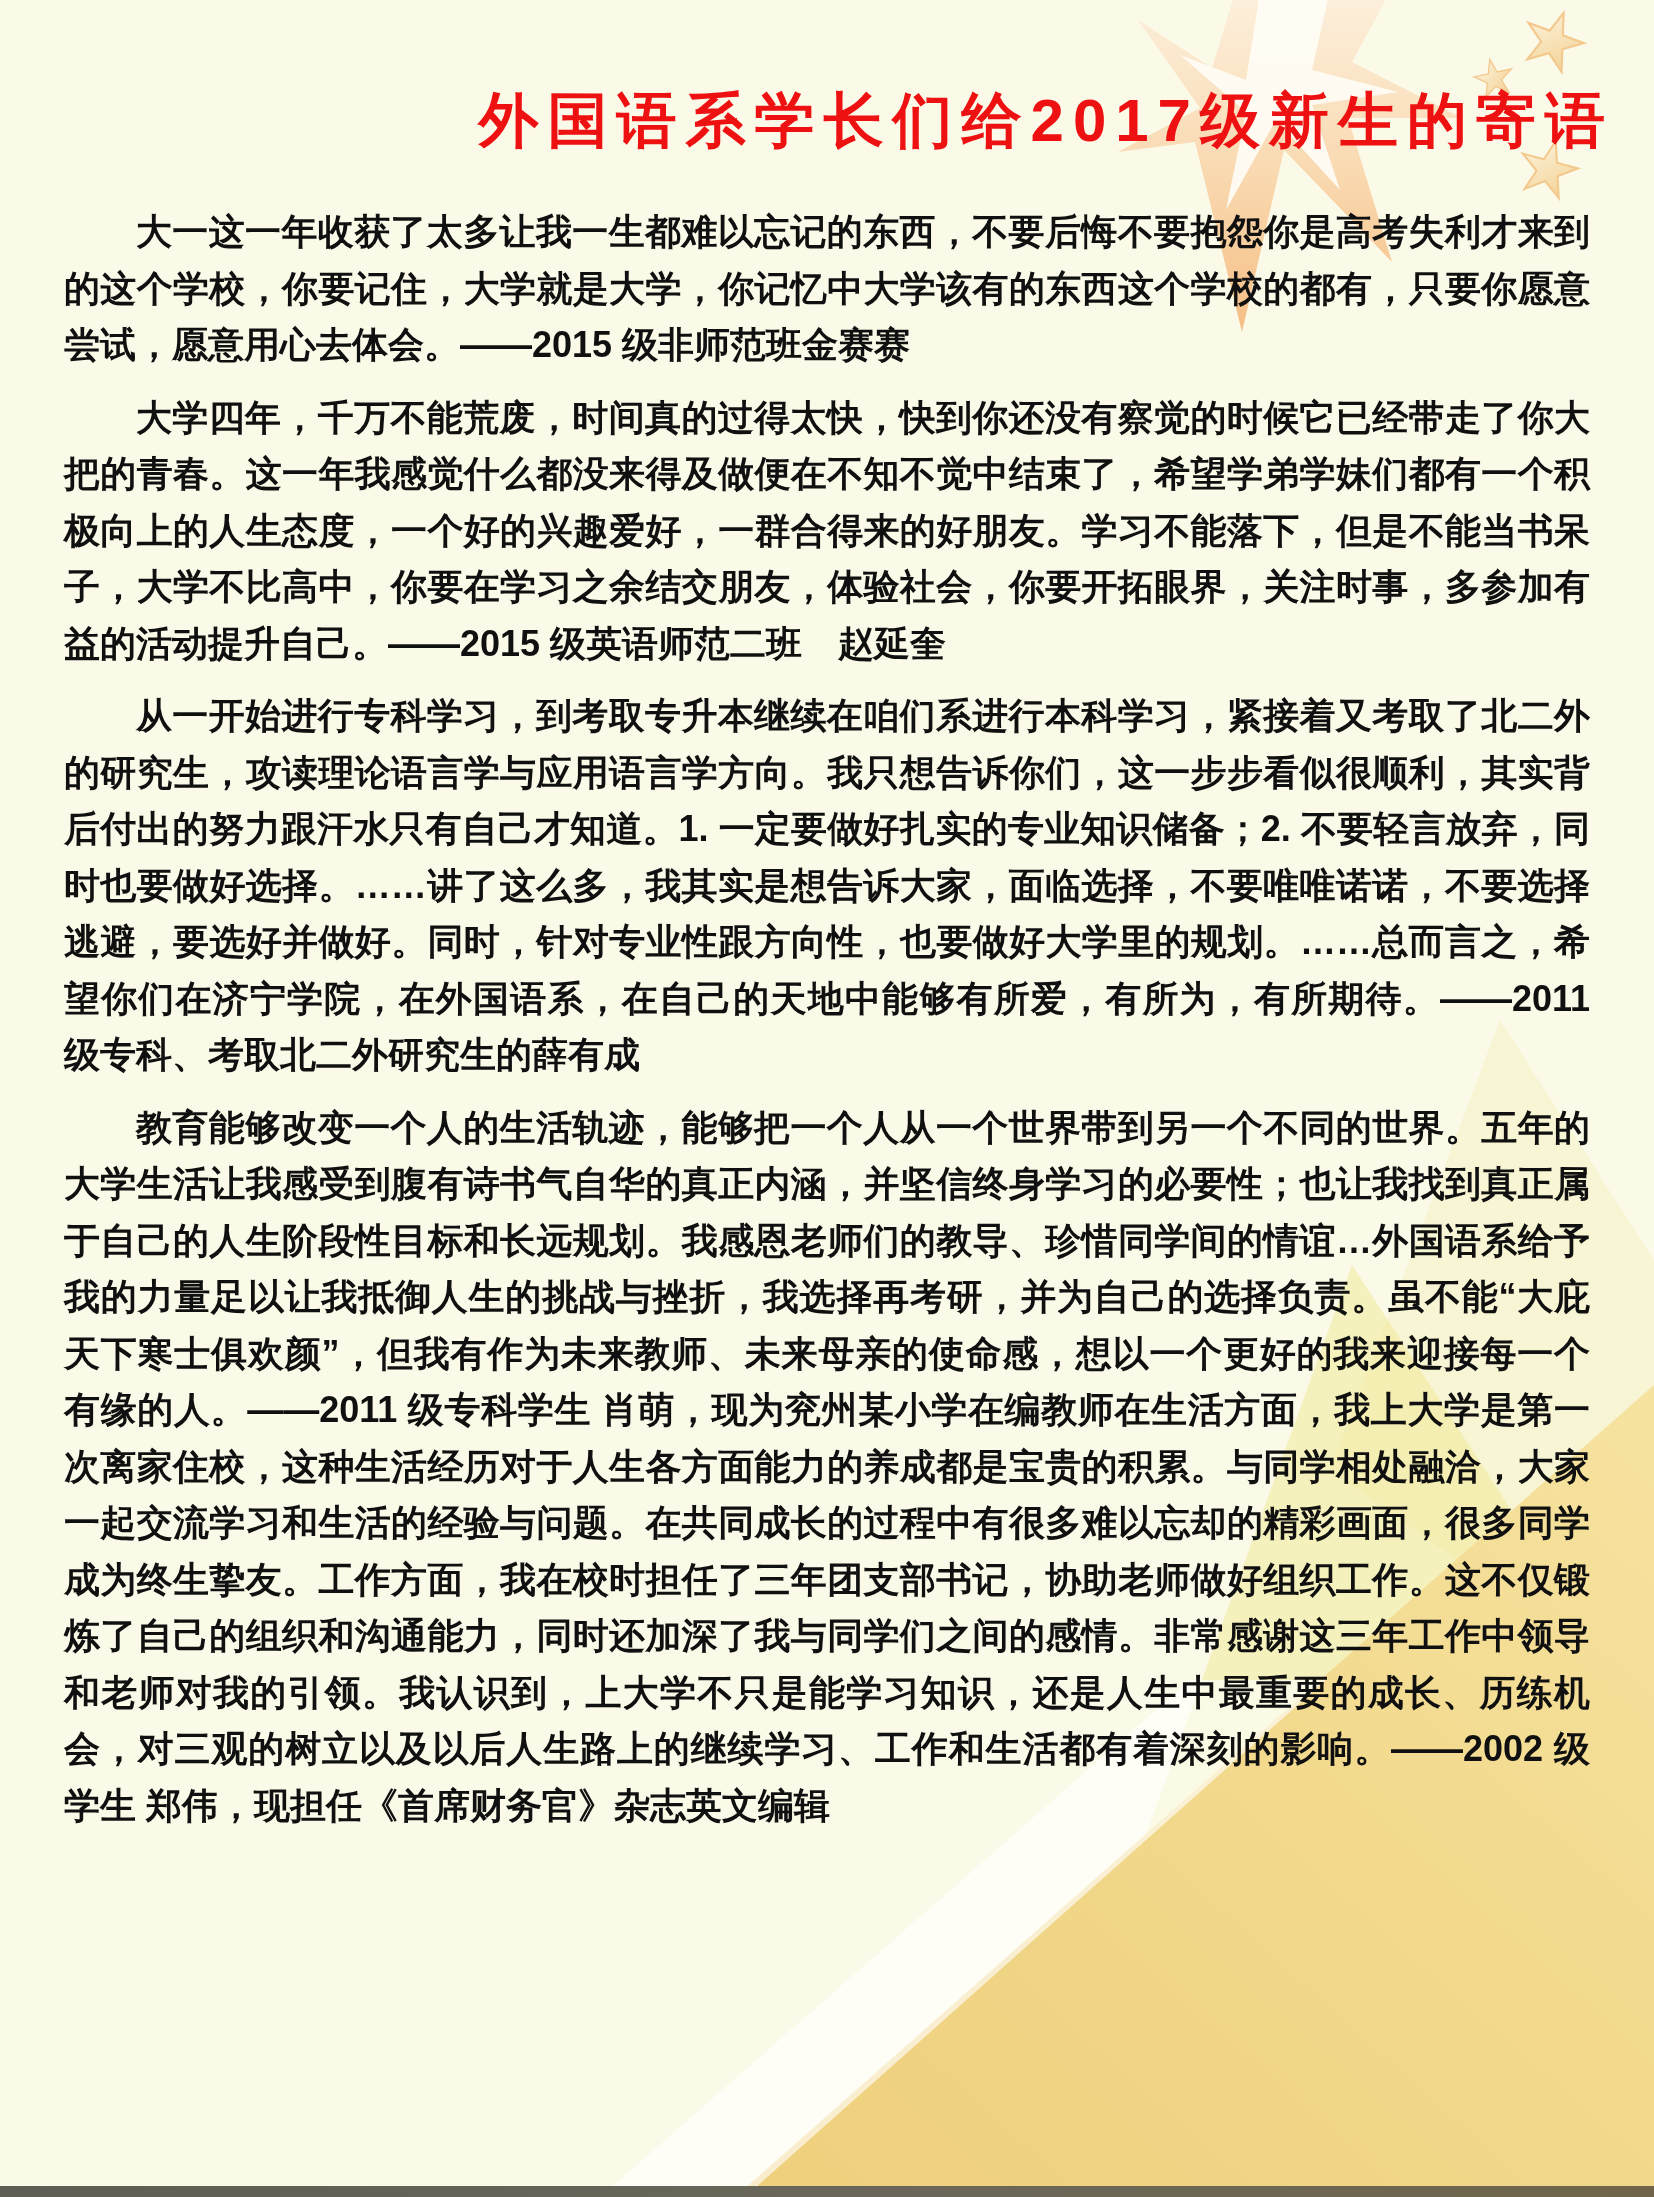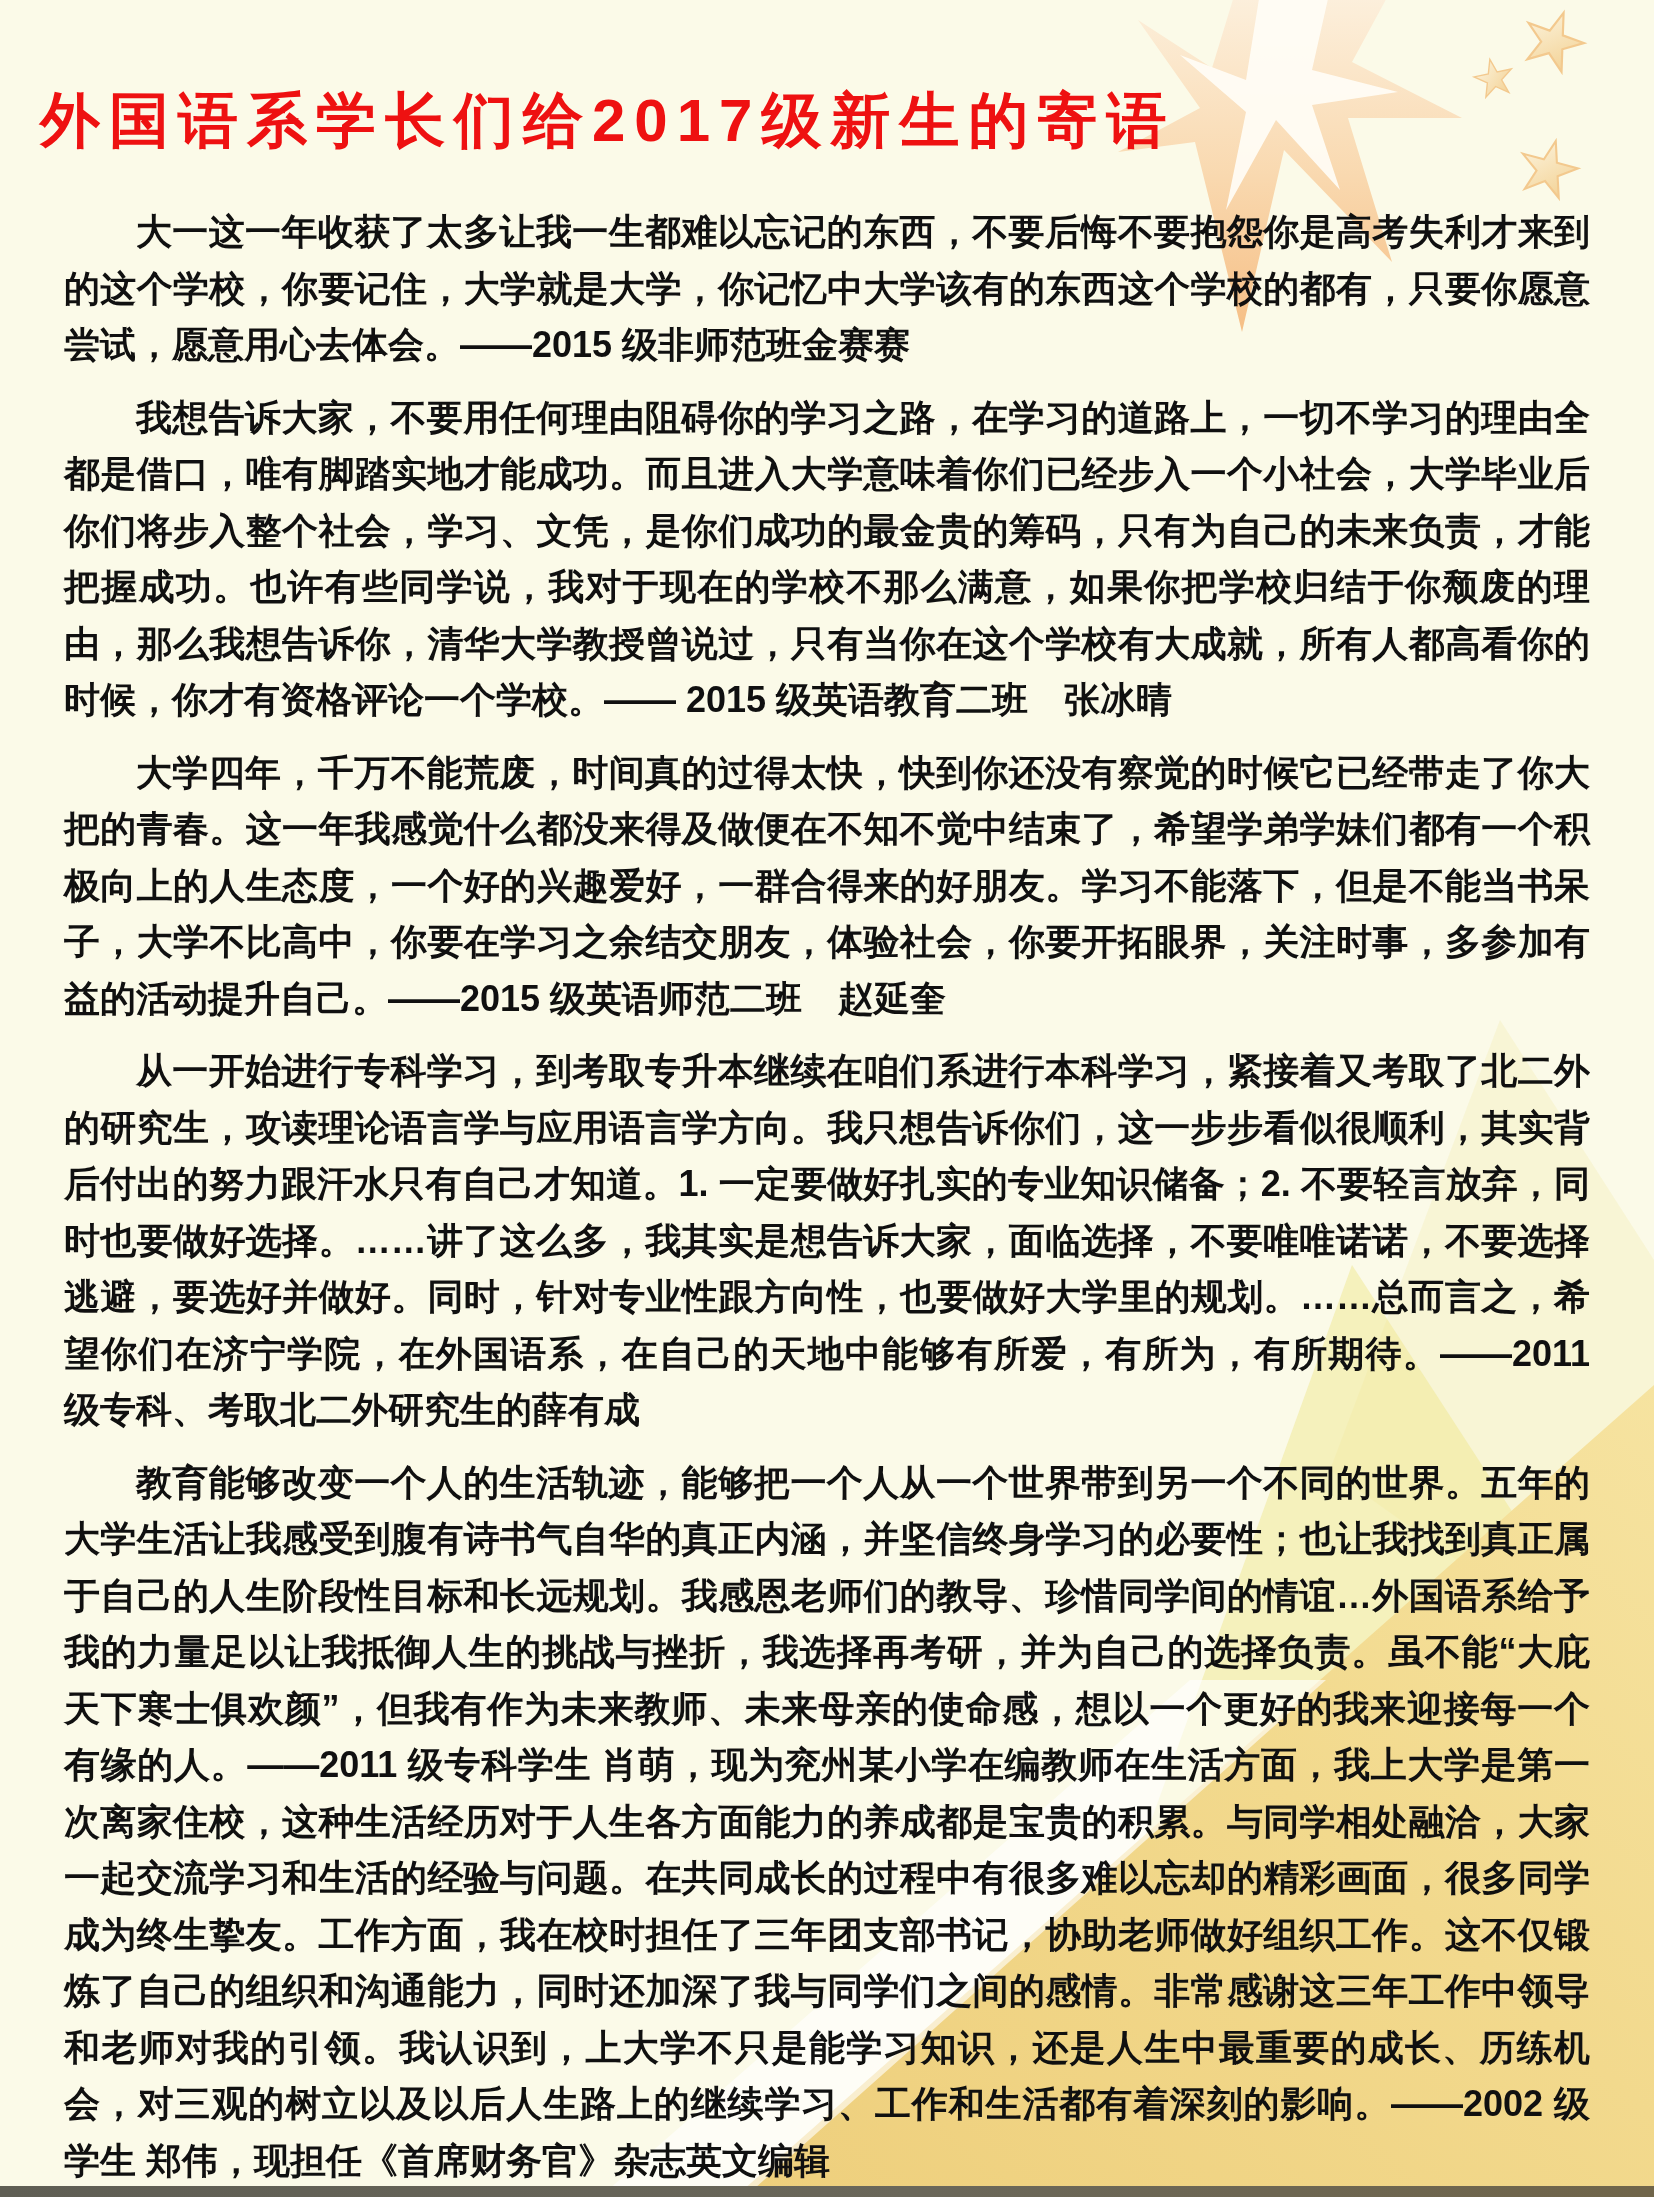--- a/index.html
+++ b/index.html
@@ -8,21 +8,21 @@
     width:1654px;height:2197px;
     margin:0 auto;
     background:var(--page-background,#fbfae8);
     overflow:hidden;
     font-family:"Liberation Sans","DejaVu Sans",sans-serif;
   }
   .bg{position:absolute;left:0;top:0;width:1654px;height:2197px;display:block;}
   .title{
     position:relative;z-index:2;
     margin:88px 40px 0;
-    text-align:left;
+    text-align:right;
     font-size:60px;line-height:66px;
     font-weight:800;
     letter-spacing:9px;
     color:var(--title-red,#ee1111);
     white-space:nowrap;
   }
   .body-text{
     position:relative;z-index:2;
     margin:50px 48px 0 48px;
     font-size:36px;
@@ -79,19 +79,18 @@
     <use href="#star5" transform="translate(1494,79) rotate(-12) scale(20)" fill="url(#gStar)" stroke="#f3c98e" stroke-width="0.07"></use>
     <use href="#star5" transform="translate(1548,170) rotate(15) scale(30)" fill="url(#gStar)" stroke="#f3c98e" stroke-width="0.07"></use>
 
     <rect x="0" y="2186" width="1654" height="11" fill="url(#gStrip)"></rect>
   </svg>
 
   <h1 class="title">外国语系学长们给2017级新生的寄语</h1>
 
   <div class="body-text">
     <p class="para">大一这一年收获了太多让我一生都难以忘记的东西，不要后悔不要抱怨你是高考失利才来到的这个学校，你要记住，大学就是大学，你记忆中大学该有的东西这个学校的都有，只要你愿意尝试，愿意用心去体会。——2015 级非师范班金赛赛</p>
-    <p class="para">我想告诉大家，不要用任何理由阻碍你的学习之路，在学习的道路上，一切不学习的理由全都是借口，唯有脚踏实地才能成功。而且进入大学意味着你们已经步入一个小社会，大学毕业后你们将步入整个社会，学习、文凭，是你们成功的最金贵的筹码，只有为自己的未来负责，才能把握成功。也许有些同学说，我对于现在的学校不那么满意，如果你把学校归结于你颓废的理由，那么我想告诉你，清华大学教授曾说过，只有当你在这个学校有大成就，所有人都高看你的时候，你才有资格评论一个学校。—— 2015 级英语教育二班　张冰晴</p>
     <p class="para">大学四年，千万不能荒废，时间真的过得太快，快到你还没有察觉的时候它已经带走了你大把的青春。这一年我感觉什么都没来得及做便在不知不觉中结束了，希望学弟学妹们都有一个积极向上的人生态度，一个好的兴趣爱好，一群合得来的好朋友。学习不能落下，但是不能当书呆子，大学不比高中，你要在学习之余结交朋友，体验社会，你要开拓眼界，关注时事，多参加有益的活动提升自己。——2015 级英语师范二班　赵延奎</p>
     <p class="para">从一开始进行专科学习，到考取专升本继续在咱们系进行本科学习，紧接着又考取了北二外的研究生，攻读理论语言学与应用语言学方向。我只想告诉你们，这一步步看似很顺利，其实背后付出的努力跟汗水只有自己才知道。1. 一定要做好扎实的专业知识储备；2. 不要轻言放弃，同时也要做好选择。……讲了这么多，我其实是想告诉大家，面临选择，不要唯唯诺诺，不要选择逃避，要选好并做好。同时，针对专业性跟方向性，也要做好大学里的规划。……总而言之，希望你们在济宁学院，在外国语系，在自己的天地中能够有所爱，有所为，有所期待。——2011 级专科、考取北二外研究生的薛有成</p>
     <p class="para">教育能够改变一个人的生活轨迹，能够把一个人从一个世界带到另一个不同的世界。五年的大学生活让我感受到腹有诗书气自华的真正内涵，并坚信终身学习的必要性；也让我找到真正属于自己的人生阶段性目标和长远规划。我感恩老师们的教导、珍惜同学间的情谊…外国语系给予我的力量足以让我抵御人生的挑战与挫折，我选择再考研，并为自己的选择负责。虽不能“大庇天下寒士俱欢颜”，但我有作为未来教师、未来母亲的使命感，想以一个更好的我来迎接每一个有缘的人。——2011 级专科学生 肖萌，现为兖州某小学在编教师在生活方面，我上大学是第一次离家住校，这种生活经历对于人生各方面能力的养成都是宝贵的积累。与同学相处融洽，大家一起交流学习和生活的经验与问题。在共同成长的过程中有很多难以忘却的精彩画面，很多同学成为终生挚友。工作方面，我在校时担任了三年团支部书记，协助老师做好组织工作。这不仅锻炼了自己的组织和沟通能力，同时还加深了我与同学们之间的感情。非常感谢这三年工作中领导和老师对我的引领。我认识到，上大学不只是能学习知识，还是人生中最重要的成长、历练机会，对三观的树立以及以后人生路上的继续学习、工作和生活都有着深刻的影响。——2002 级学生 郑伟，现担任《首席财务官》杂志英文编辑</p>
   </div>
 
 </div>
 
 </body></html>

